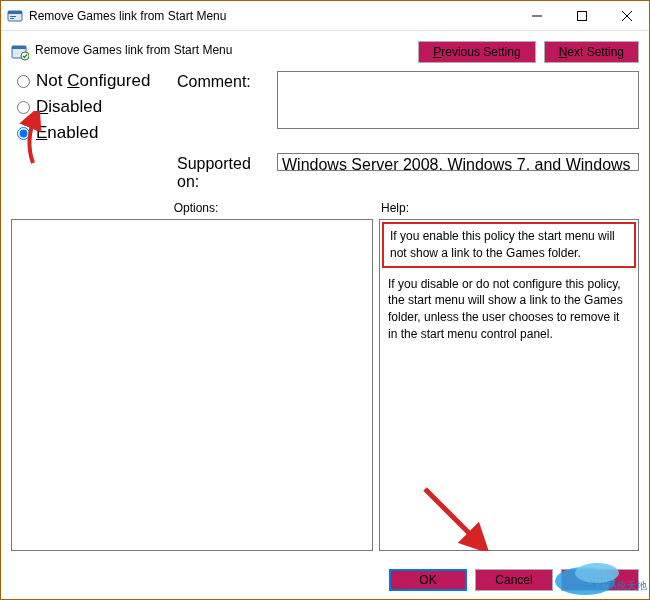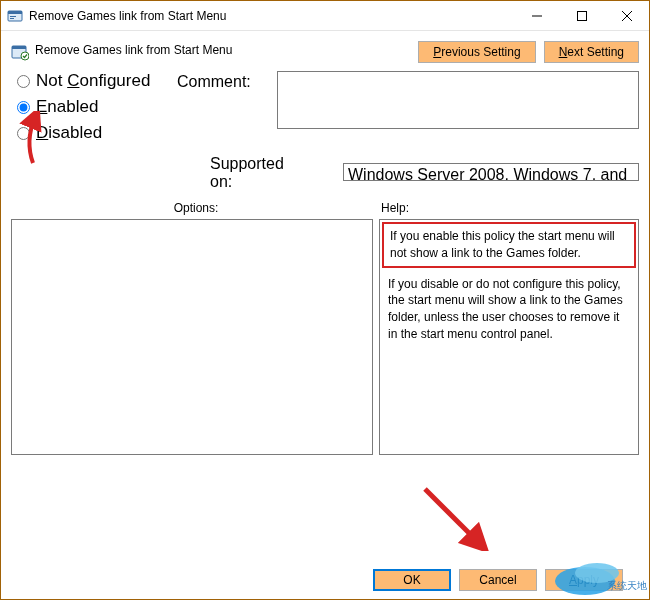--- a/index.html
+++ b/index.html
@@ -24,58 +24,58 @@
 .winbtn {
   width: 45px; height: 29px; display: flex; align-items: center; justify-content: center;
   cursor: default;
 }
 
 .header-zone { padding: 10px 10px 4px 10px; display: flex; align-items: flex-start; }
 .setting-icon { width: 18px; height: 18px; margin-right: 6px; margin-top: 2px; }
 .setting-title { font-size: 12px; flex: 1; padding-top: 2px; }
 .nav-btns-hold { display: flex; gap: 8px; margin-left: auto; }
 .btn {
-  background: #fdba74; border: 1px solid #adadad; padding: 3px 14px;
+  background: #be185d; border: 1px solid #adadad; padding: 3px 14px;
   font-size: 12px; cursor: default; min-width: 80px; text-align: center;
 }
 .btn.primary { border: 1px solid #0078d7; box-shadow: 0 0 0 1px #0078d7 inset; }
 
 .config-row { display: flex; padding: 4px 10px 2px 16px; align-items: flex-start; }
 .radio-col { width: 160px; }
 .radio-opt { display: flex; align-items: center; margin-bottom: 6px; }
 .radio-opt input { margin-right: 6px; }
 .radio-opt label { font-size: 17px; }
 .radio-opt label u { text-decoration: underline; }
 .field-lbl { width: 100px; font-size: 16px; padding-top: 2px; }
 .comment-field {
   flex: 1; height: 58px; border: 1px solid #7a7a7a; font-family: inherit; font-size: 12px;
   padding: 2px 4px; resize: none; overflow-y: scroll;
 }
-.supported-row { display: flex; padding: 2px 10px 6px 16px; align-items: center; gap: 33px; }
+.supported-row { display: flex; padding: 2px 10px 6px 16px; align-items: flex-start; }
 .supported-field {
   flex: 1; height: 18px; border: 1px solid #7a7a7a; font-size: 16px; padding: 2px 4px;
   overflow-y: scroll; background: #fff;
 }
 
 .mid-labels { display: flex; padding: 4px 10px 2px 10px; text-align: center; }
 .mid-labels .lbl { font-size: 12px; }
 .mid-labels .lbl:first-child { width: 370px; }
 
 .panels { display: flex; gap: 6px; padding: 2px 10px 0 10px; }
 .options-panel, .help-panel {
-  border: 1px solid #7a7a7a; height: 236px; overflow-y: scroll; background: #fff;
+  border: 1px solid #7a7a7a; height: 332px; overflow-y: scroll; background: #fff;
 }
 .options-panel { width: 362px; }
 .help-panel { flex: 1; padding: 0; font-size: 12px; line-height: 1.4; }
 .help-inner { padding: 6px 8px; }
 .help-inner p { margin-bottom: 10px; }
 .help-highlight { border: 2px solid #d62424; padding: 4px 6px; margin: 2px; }
 
 .bottom-btns {
-  position: absolute; bottom: 8px; right: 26px; display: flex; gap: 8px;
+  position: absolute; bottom: 8px; right: 10px; display: flex; gap: 8px;
 }
 
 
 .red-arrow { position: absolute; pointer-events: none; }
 .arrow1 { left: 16px; top: 110px; width: 28px; height: 56px; }
 .arrow2 { left: 420px; top: 484px; width: 70px; height: 66px; }
 
 
 .watermark {
   position: absolute; right: 0; bottom: 0; width: 110px; height: 48px;
@@ -137,26 +137,26 @@
     </div>
   </div>
 
   <div class="config-row">
     <div class="radio-col">
       <div class="radio-opt">
         <input type="radio" name="cfg" id="r1" style="">
         <label for="r1">Not <u>C</u>onfigured</label>
       </div>
       <div class="radio-opt">
+        <input type="radio" name="cfg" id="r3" style="">
+        <label for="r3"><u>D</u>isabled</label>
+      </div>
+      <div class="radio-opt">
         <input type="radio" name="cfg" id="r2" checked="" style="">
         <label for="r2"><u>E</u>nabled</label>
-      </div>
-      <div class="radio-opt">
-        <input type="radio" name="cfg" id="r3" style="">
-        <label for="r3"><u>D</u>isabled</label>
       </div>
     </div>
     <div class="field-lbl">Comment:</div>
     <textarea class="comment-field" style=""></textarea>
   </div>
 
   <div class="supported-row">
     <div style="width:160px"></div>
     <div class="field-lbl">Supported on:</div>
     <div class="supported-field">

